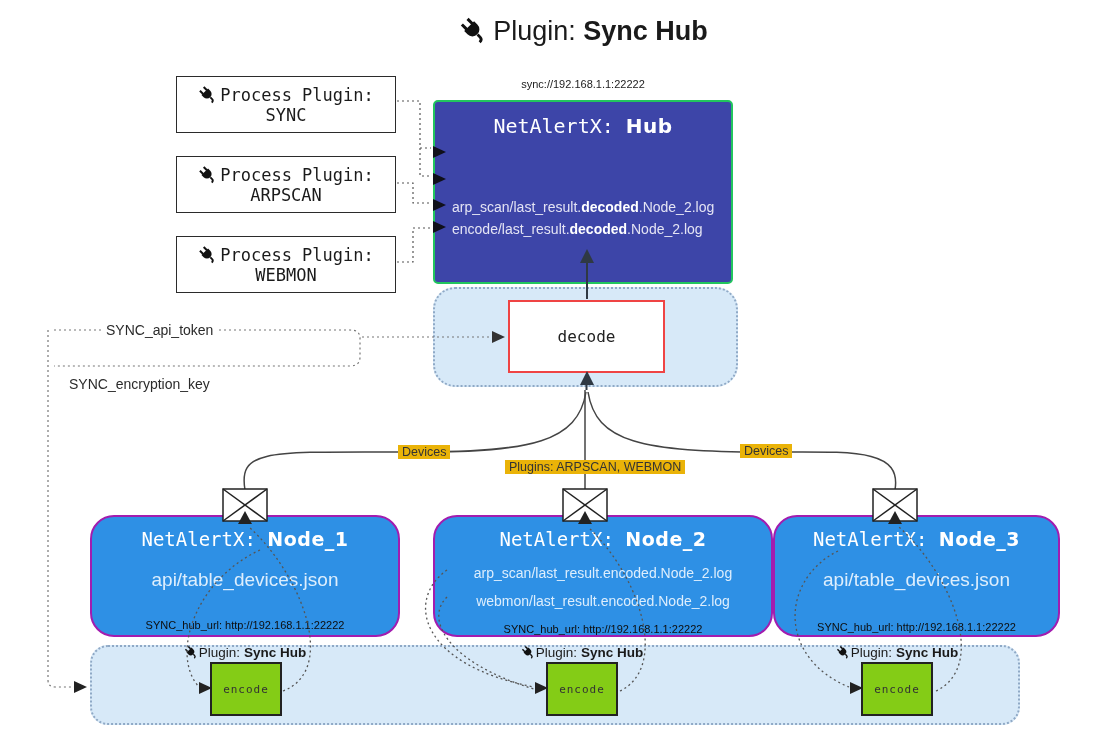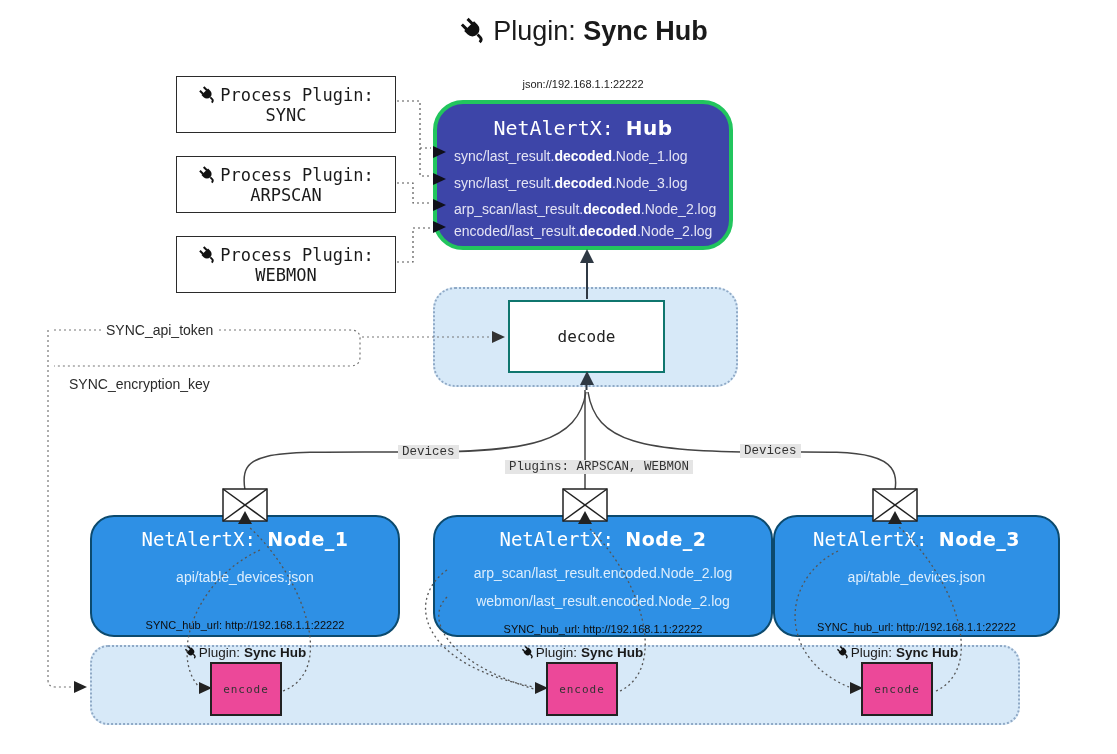--- a/index.html
+++ b/index.html
@@ -15,57 +15,57 @@
 
   
   .pbox { left:176px; width:220px; height:57px; border:1.5px solid #2b2b2b; background:#fff;
           display:flex; flex-direction:column; align-items:center; justify-content:center;
           font-family:"DejaVu Sans Mono", monospace; font-size:17px; color:#1a1a1a; z-index:2; }
   .pbox .row { display:flex; align-items:center; gap:2px; }
   .pbox .plug { width:20px; height:20px; }
 
   
   .hub-url { top:78px; left:433px; width:300px; text-align:center; font-size:11px; color:#222; z-index:2; }
-  .hub { top:100px; left:433px; width:300px; height:150px; background:#3d45a8; border:4px solid #22c55e;
-         border-radius:30px; z-index:1; color:#fff; }
+  .hub { top:100px; left:433px; width:300px; height:184px; background:#3d45a8; border:2px solid #22c55e;
+         border-radius:5px; z-index:1; color:#fff; }
   .hub-title { position:absolute; top:12px; left:0; width:100%; text-align:center;
                font-family:"DejaVu Sans Mono", monospace; font-size:20px; }
   .hub-title b { font-family:"DejaVu Sans", sans-serif; font-weight:bold; letter-spacing:0.5px; }
   .hub-log { position:absolute; left:17px; width:280px; font-size:14px; color:#e4e4f4; white-space:nowrap; }
   .hub-log b { color:#ffffff; font-weight:bold; }
 
   
   .panel { top:287px; left:433px; width:305px; height:100px; background:#d7e9f8;
            border:2px dotted #8fa9c6; border-radius:22px; z-index:1; }
-  .decode { top:300px; left:508px; width:157px; height:73px; background:#fff; border:2px solid #0f766e;
+  .decode { top:300px; left:508px; width:157px; height:73px; background:#fff; border:2px solid #ef4444;
             display:flex; align-items:center; justify-content:center;
             font-family:"DejaVu Sans Mono", monospace; font-size:16px; color:#222; z-index:2; }
 
   
   .secret { font-size:14px; color:#2b2b2b; background:#fff; padding:0 3px; z-index:6; white-space:nowrap; }
 
   
-  .edge-lbl { font-size:12.5px; color:#333; background:#e5e5e5; padding:0 4px; z-index:6; white-space:nowrap;font-family:Liberation Mono, monospace; }
-
-  
-  .node { top:515px; height:122px; background:#2e90e5; border:2px solid #0c4a6e; border-radius:24px;
+  .edge-lbl { font-size:12.5px; color:#333; background:#eab308; padding:0 4px; z-index:6; white-space:nowrap; }
+
+  
+  .node { top:515px; height:122px; background:#2e90e5; border:2px solid #a21caf; border-radius:24px;
           z-index:1; color:#fff; }
   .node-title { position:absolute; top:11px; left:0; width:100%; text-align:center;
                 font-family:"DejaVu Sans Mono", monospace; font-size:19px; }
   .node-title b { font-family:"DejaVu Sans", sans-serif; font-weight:bold; letter-spacing:0.5px; }
-  .node-file { position:absolute; left:0; width:100%; text-align:center; font-size:14px; color:#ddeefd; white-space:nowrap; }
+  .node-file { position:absolute; left:0; width:100%; text-align:center; font-size:19px; color:#ddeefd; white-space:nowrap; }
   .node-url { position:absolute; left:0; width:100%; text-align:center; font-size:11px; color:#0d0d0d; white-space:nowrap; }
 
   
   .band { top:645px; left:90px; width:930px; height:80px; background:#d7e9f8;
           border:2px dotted #8fa9c6; border-radius:18px; z-index:0; }
   .enc-lbl { top:645px; width:200px; text-align:center; font-size:13.5px; color:#1a1a1a; z-index:2; white-space:nowrap; }
   .enc-lbl .plug { width:15px; height:15px; vertical-align:-3px; }
   .enc-lbl b { font-weight:bold; }
-  .encode { top:662px; width:72px; height:54px; background:#ec4899; border:2px solid #222;
+  .encode { top:662px; width:72px; height:54px; background:#84cc16; border:2px solid #222;
             display:flex; align-items:center; justify-content:center;
             font-family:"DejaVu Sans Mono", monospace; font-size:11px; letter-spacing:1px; color:#333; z-index:2; }
 
   .connectors { position:absolute; top:0; left:0; z-index:5; pointer-events:none; }
 </style>
 </head>
 <body>
 
 <svg width="0" height="0" style="position:absolute">
   <defs>
@@ -108,27 +108,25 @@
   <div class="abs pbox" style="top:236px">
     <div class="row">
         <svg class="plug">
           <use href="#plug"></use>
         </svg>
         <span>Process Plugin:</span>
       </div>
     <div>WEBMON</div>
   </div>
 
-  <div class="abs hub-url">json://192.168.1.1:22222</div>
+  <div class="abs hub-url">sync://192.168.1.1:22222</div>
   <div class="abs hub">
     <div class="hub-title"><span>NetAlertX: </span><b>Hub</b></div>
-    <div class="hub-log" style="top:44px"><span>sync/last_result.</span><b>decoded</b><span>.Node_1.log</span></div>
-    <div class="hub-log" style="top:71px"><span>sync/last_result.</span><b>decoded</b><span>.Node_3.log</span></div>
     <div class="hub-log" style="top:97px"><span>arp_scan/last_result.</span><b>decoded</b><span>.Node_2.log</span></div>
-    <div class="hub-log" style="top:119px"><span>encoded/last_result.</span><b>decoded</b><span>.Node_2.log</span></div>
+    <div class="hub-log" style="top:119px"><span>encode/last_result.</span><b>decoded</b><span>.Node_2.log</span></div>
   </div>
 
   <div class="abs panel"></div>
   <div class="abs decode">decode</div>
 
   <div class="abs secret" style="top:322px; left:103px">SYNC_api_token</div>
   <div class="abs secret" style="top:376px; left:66px">SYNC_encryption_key</div>
 
   <div class="abs edge-lbl" style="top:445px; left:398px">Devices</div>
   <div class="abs edge-lbl" style="top:460px; left:505px">Plugins: ARPSCAN, WEBMON</div>

